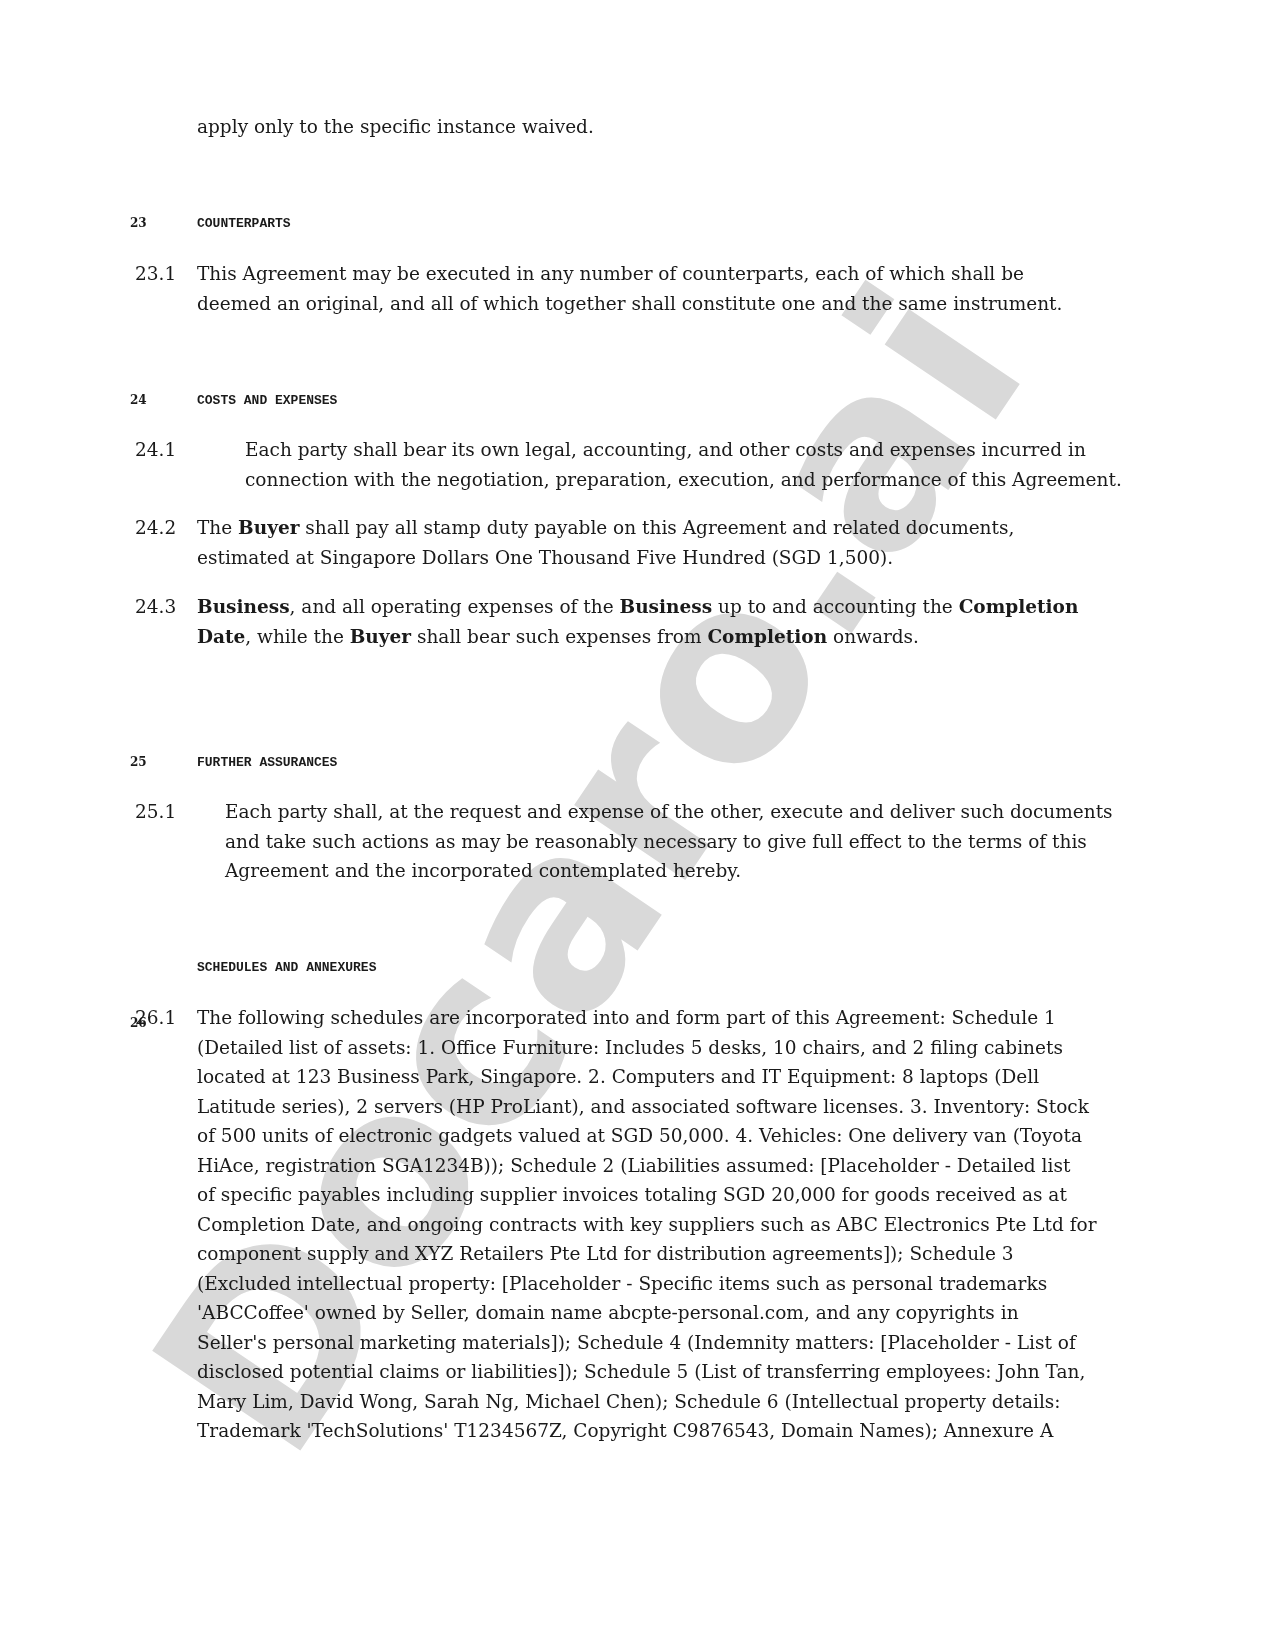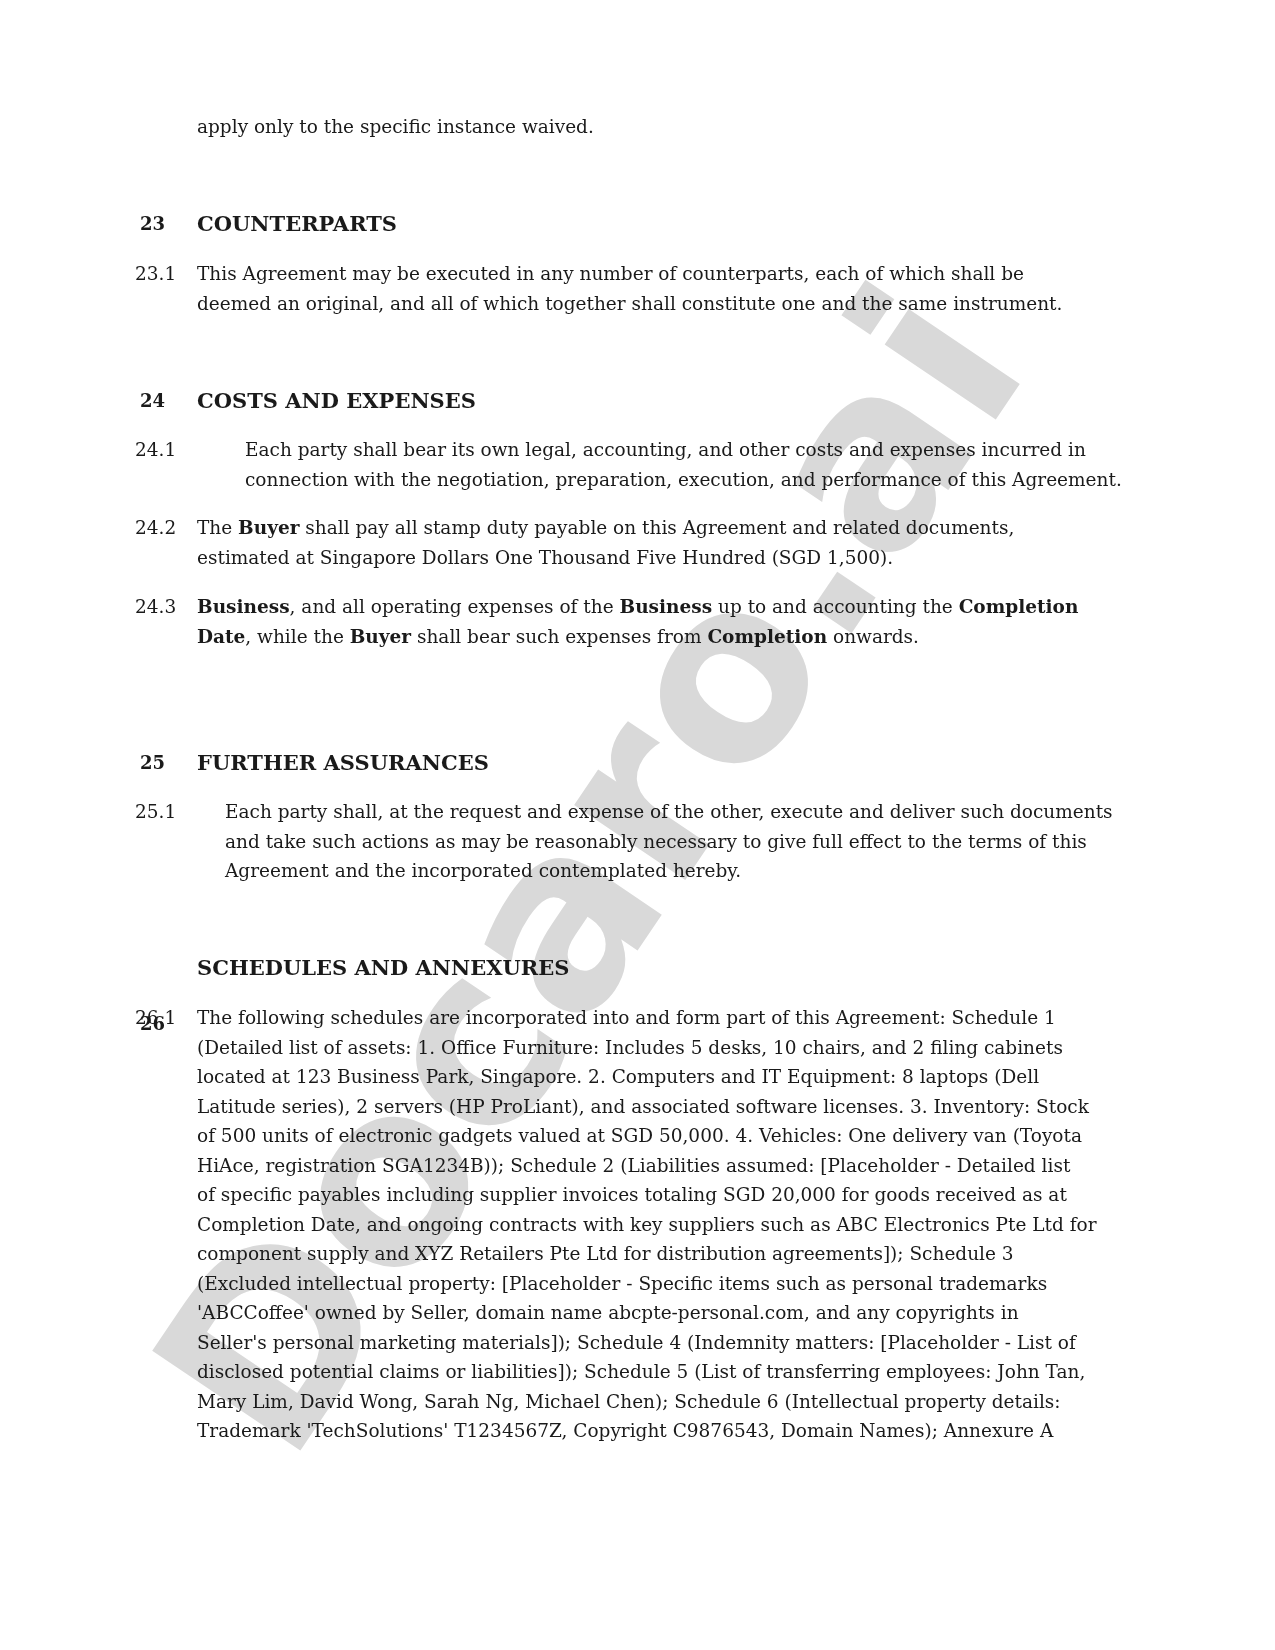--- a/index.html
+++ b/index.html
@@ -51,33 +51,34 @@
     }
     .num {
       position: absolute;
       font-size: 18.5px;
       line-height: 29.5px;
       white-space: nowrap;
     }
     .heading-num {
       position: absolute;
       font-weight: bold;
-      font-size: 18px;
+      font-size: 12px;
       line-height: 29.5px;
-      text-align: center;
+      text-align: left;
       width: 45px;
       left: 130px;
     }
     .heading-title {
       position: absolute;
       left: 197px;
       font-weight: bold;
-      font-size: 21px;
+      font-size: 13px;
       line-height: 29.5px;
       white-space: nowrap;
+      font-family: Liberation Mono, monospace;
     }
     .clause-num {
       left: 135px;
     }
     .line { display: block; }
     b { font-weight: bold; margin-top: 20px; }
   </style>
 </head>
 <body>
 

